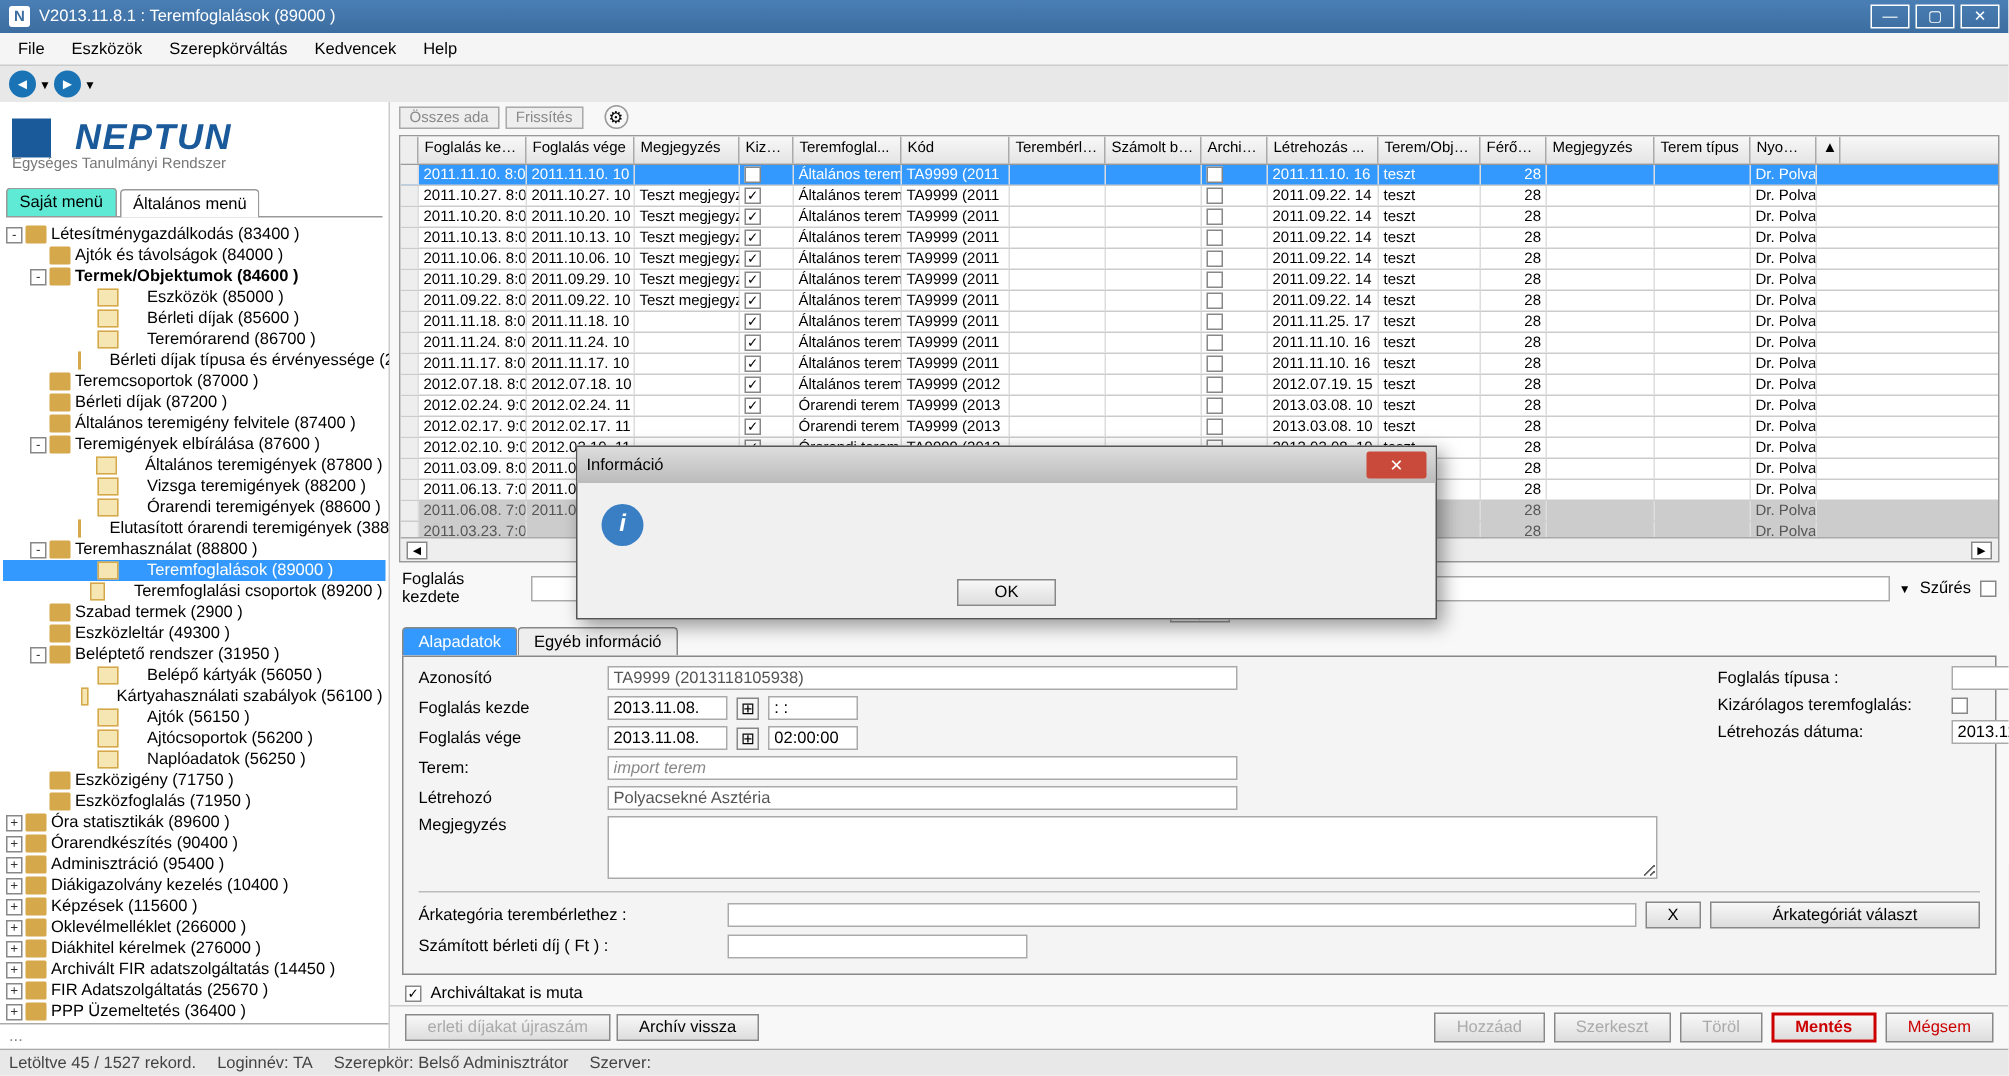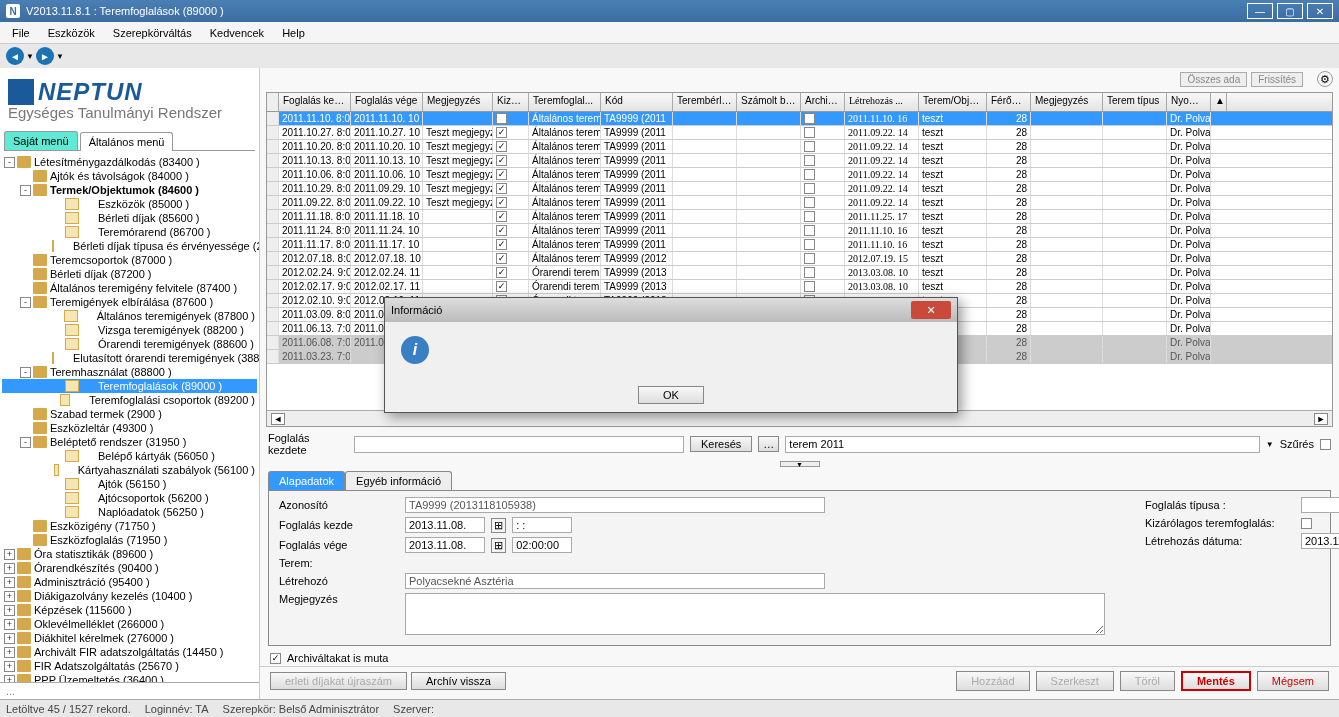--- a/index.html
+++ b/index.html
@@ -9,37 +9,37 @@
 .titlebar .spacer { flex: 1; }
 .titlebar .winbtn { width: 26px; height: 16px; border: 1px solid #fff; margin-left: 4px; display: inline-flex; align-items: center; justify-content: center; color: #fff; font-size: 10px; cursor: pointer; }
 .menubar { height: 22px; background: #f5f5f5; display: flex; align-items: center; padding: 0 4px; gap: 2px; border-bottom: 1px solid #ccc; }
 .menubar .mitem { padding: 3px 8px; cursor: pointer; }
 .toolbar { height: 24px; background: #e8e8e8; display: flex; align-items: center; padding: 0 6px; gap: 2px; }
 .toolbar .tbtn { width: 18px; height: 18px; background: #1a73b5; border-radius: 50%; color: #fff; display: inline-flex; align-items: center; justify-content: center; cursor: pointer; font-size: 10px; }
 .main { display: flex; height: calc(717px - 22px - 22px - 24px - 18px); }
 .sidebar { width: 260px; background: #fff; border-right: 1px solid #ccc; display: flex; flex-direction: column; }
 .logo { padding: 10px 8px 4px; }
 .logo-text { font-size: 24px; font-weight: bold; font-style: italic; color: #1a5a9a; letter-spacing: 1px; }
-.logo-sub { font-size: 15px; color: #777; margin-top: -2px; }
+.logo-sub { font-size: 10px; color: #777; margin-top: -2px; }
 .tabs { display: flex; border-bottom: 1px solid #999; margin: 6px 4px 0; }
 .tab { padding: 3px 8px; border: 1px solid #999; border-bottom: none; background: #5eead4; cursor: pointer; margin-right: 2px; border-radius: 3px 3px 0 0; }
 .tab.active { background: #fff; position: relative; top: 1px; }
 .tree { flex: 1; overflow-y: auto; padding: 4px 2px; }
 .tree-item { display: flex; align-items: center; padding: 1px 2px; cursor: pointer; white-space: nowrap; }
 .tree-item.selected { background: #3399ff; color: #fff; }
 .tree-item .exp { width: 11px; height: 11px; border: 1px solid #888; display: inline-flex; align-items: center; justify-content: center; font-size: 9px; line-height: 1; margin-right: 2px; background: #fff; color: #333; cursor: pointer; }
 .tree-item .noexp { width: 13px; display: inline-block; }
 .tree-item .ticon { width: 14px; height: 12px; margin-right: 3px; display: inline-block; }
 .ticon.folder { background: #d4a84b; border-radius: 1px; }
 .ticon.file { background: #f5e6b3; border: 1px solid #d4a84b; }
 .depth0 { padding-left: 2px; }
 .depth1 { padding-left: 18px; }
 .depth2 { padding-left: 34px; gap: 16px; }
 .content { flex: 1; display: flex; flex-direction: column; background: #f8f8f8; overflow: hidden; }
-.topbar { height: 22px; display: flex; justify-content: flex-end; align-items: center; padding: 2px 6px; gap: 4px; }
+.topbar { height: 22px; display: flex; align-items: center; padding: 2px 6px; gap: 4px; }
 .topbar .btn-sm { padding: 1px 6px; border: 1px solid #aaa; background: #eee; color: #888; font-size: 10px; cursor: pointer; }
 .topbar .gear { width: 16px; height: 16px; border: 1px solid #999; border-radius: 50%; display: inline-flex; align-items: center; justify-content: center; cursor: pointer; }
 .grid-wrap { border: 1px solid #999; margin: 2px 6px; height: 335px; overflow: hidden; display: flex; flex-direction: column; background: #fff; }
 .grid-head { display: flex; background: linear-gradient(#f8f8f8,#e4e4e4); border-bottom: 1px solid #999; }
 .grid-head .gh { border-right: 1px solid #aaa; padding: 2px 4px; overflow: hidden; white-space: nowrap; text-overflow: ellipsis; font-size: 10px; height: 18px; }
 .grid-body { flex: 1; overflow-y: auto; overflow-x: hidden; }
 .grid-row { display: flex; border-bottom: 1px solid #ccc; height: 14px; }
 .grid-row.sel { background: #3399ff; color: #fff; }
 .grid-row.dim { background: #ccc; color: #555; }
 .grid-row .gc { border-right: 1px solid #ddd; padding: 0 3px; overflow: hidden; white-space: nowrap; font-size: 10px; display: flex; align-items: center; }
@@ -74,21 +74,21 @@
 .dialog-title { height: 24px; background: linear-gradient(#ddd,#bbb); display: flex; align-items: center; padding: 0 6px; }
 .dialog-title .dt-text { flex: 1; font-size: 11px; }
 .dialog-title .dt-close { width: 40px; height: 18px; background: #c94a3b; color: #fff; display: inline-flex; align-items: center; justify-content: center; cursor: pointer; border-radius: 2px; font-size: 11px; }
 .dialog-body { padding: 14px 16px; display: flex; gap: 14px; align-items: center; }
 .dialog-body .dicon { width: 28px; height: 28px; border-radius: 50%; background: #3a7fc4; color: #fff; display: inline-flex; align-items: center; justify-content: center; font-weight: bold; font-size: 16px; font-style: italic; flex-shrink: 0; }
 .dialog-foot { padding: 8px; display: flex; justify-content: center; }
 .dialog-foot .btn-std { padding: 2px 24px; }
 .col-w { flex-shrink: 0; }
 .w-rowhead { width: 12px; background: #eee; }
 .w-72 { width: 72px; } .w-70 { width: 70px; } .w-36 { width: 36px; } .w-44 { width: 44px; }
-.w-64 { width: 64px; } .w-68 { width: 68px; } .w-74 { width: 74px; font-family: Liberation Serif, serif; }
+.w-64 { width: 64px; } .w-68 { width: 68px; } .w-74 { width: 74px; }
 .rtl { text-align: right; justify-content: flex-end; }
 </style>
 </head>
 <body>
 
 <div class="titlebar">
   <span class="icon">N</span>
   <span>V2013.11.8.1 : Teremfoglalások (89000  )</span>
   <span class="spacer"></span>
   <span class="winbtn">―</span>
@@ -107,21 +107,21 @@
 <div class="toolbar">
   <span class="tbtn">◄</span>
   <span style="font-size:8px;">▼</span>
   <span class="tbtn">►</span>
   <span style="font-size:8px;">▼</span>
 </div>
 
 <div class="main">
   <div class="sidebar">
     <div class="logo">
-      <div style="display:flex;align-items:center;gap:4px;">
+      <div style="display:flex;align-items:center;gap:16px;">
         <span style="width:26px;height:26px;background:#1a5a9a;display:inline-block;"></span>
         <span class="logo-text">NEPTUN</span>
       </div>
       <div class="logo-sub">Egységes Tanulmányi Rendszer</div>
     </div>
     <div class="tabs">
       <div class="tab">Saját menü</div>
       <div class="tab active">Általános menü</div>
     </div>
     <div class="tree" id="tree">
@@ -782,20 +782,21 @@
             <input type="text" style="width: 60px;" value=": :">
           </div>
           <div class="form-row">
             <span class="lbl">Foglalás vége</span>
             <input type="text" style="width: 80px;" value="2013.11.08.">
             <span style="border:1px solid #888;padding:0 2px;">⊞</span>
             <input type="text" style="width: 60px;" value="02:00:00">
           </div>
           <div class="form-row">
             <span class="lbl">Terem:</span>
+            <input type="text" class="ro" style="width: 420px; color: rgb(136, 136, 136); font-style: italic;" value="import terem">
           </div>
           <div class="form-row">
             <span class="lbl">Létrehozó</span>
             <input type="text" class="ro" style="width: 420px;" value="Polyacsekné Asztéria">
           </div>
           <div class="form-row" style="align-items:flex-start;">
             <span class="lbl">Megjegyzés</span>
             <textarea style="width: 700px; height: 42px;"></textarea>
           </div>
         </div>
@@ -809,20 +810,32 @@
             <span class="cb"></span>
           </div>
           <div class="form-row">
             <span class="lbl" style="width:150px;">Létrehozás dátuma:</span>
             <input type="text" class="green" style="width: 80px;" value="2013.11.08.">
 
           </div>
           <div class="form-row" style="justify-content:flex-end;">
             
           </div>
+        </div>
+      </div>
+      <div style="border-top:1px solid #bbb;margin-top:4px;padding-top:6px;">
+        <div class="form-row">
+          <span class="lbl" style="width:200px;">Árkategória terembérlethez :</span>
+          <input type="text" style="flex: 1 1 0%;">
+          <button class="btn-std">X</button>
+          <button class="btn-std" style="width:180px;">Árkategóriát választ</button>
+        </div>
+        <div class="form-row">
+          <span class="lbl" style="width:200px;">Számított bérleti díj ( Ft ) :</span>
+          <input type="text" style="width: 200px;">
         </div>
       </div>
     </div>
 
     <div class="archiv-row">
       <span class="cb">✓</span>
       <span>Archiváltakat is muta</span>
     </div>
 
     <div class="bottom-actions">

